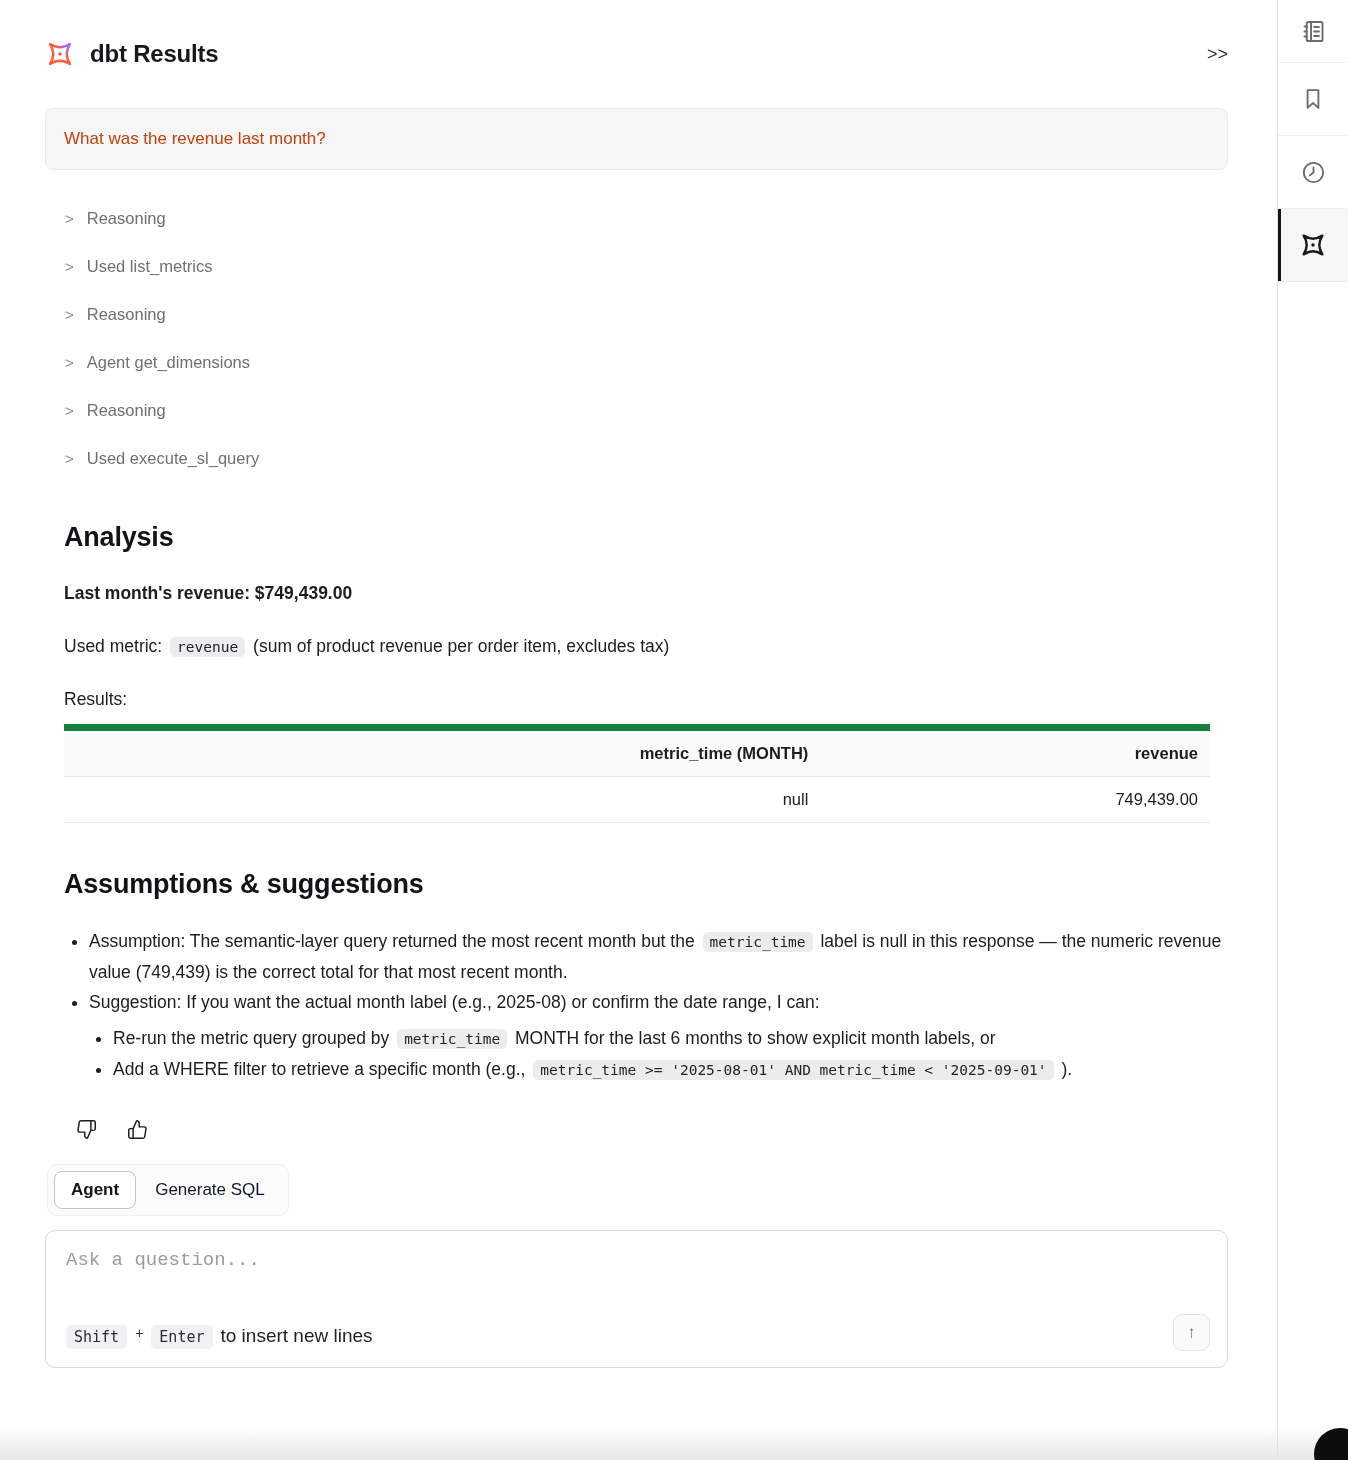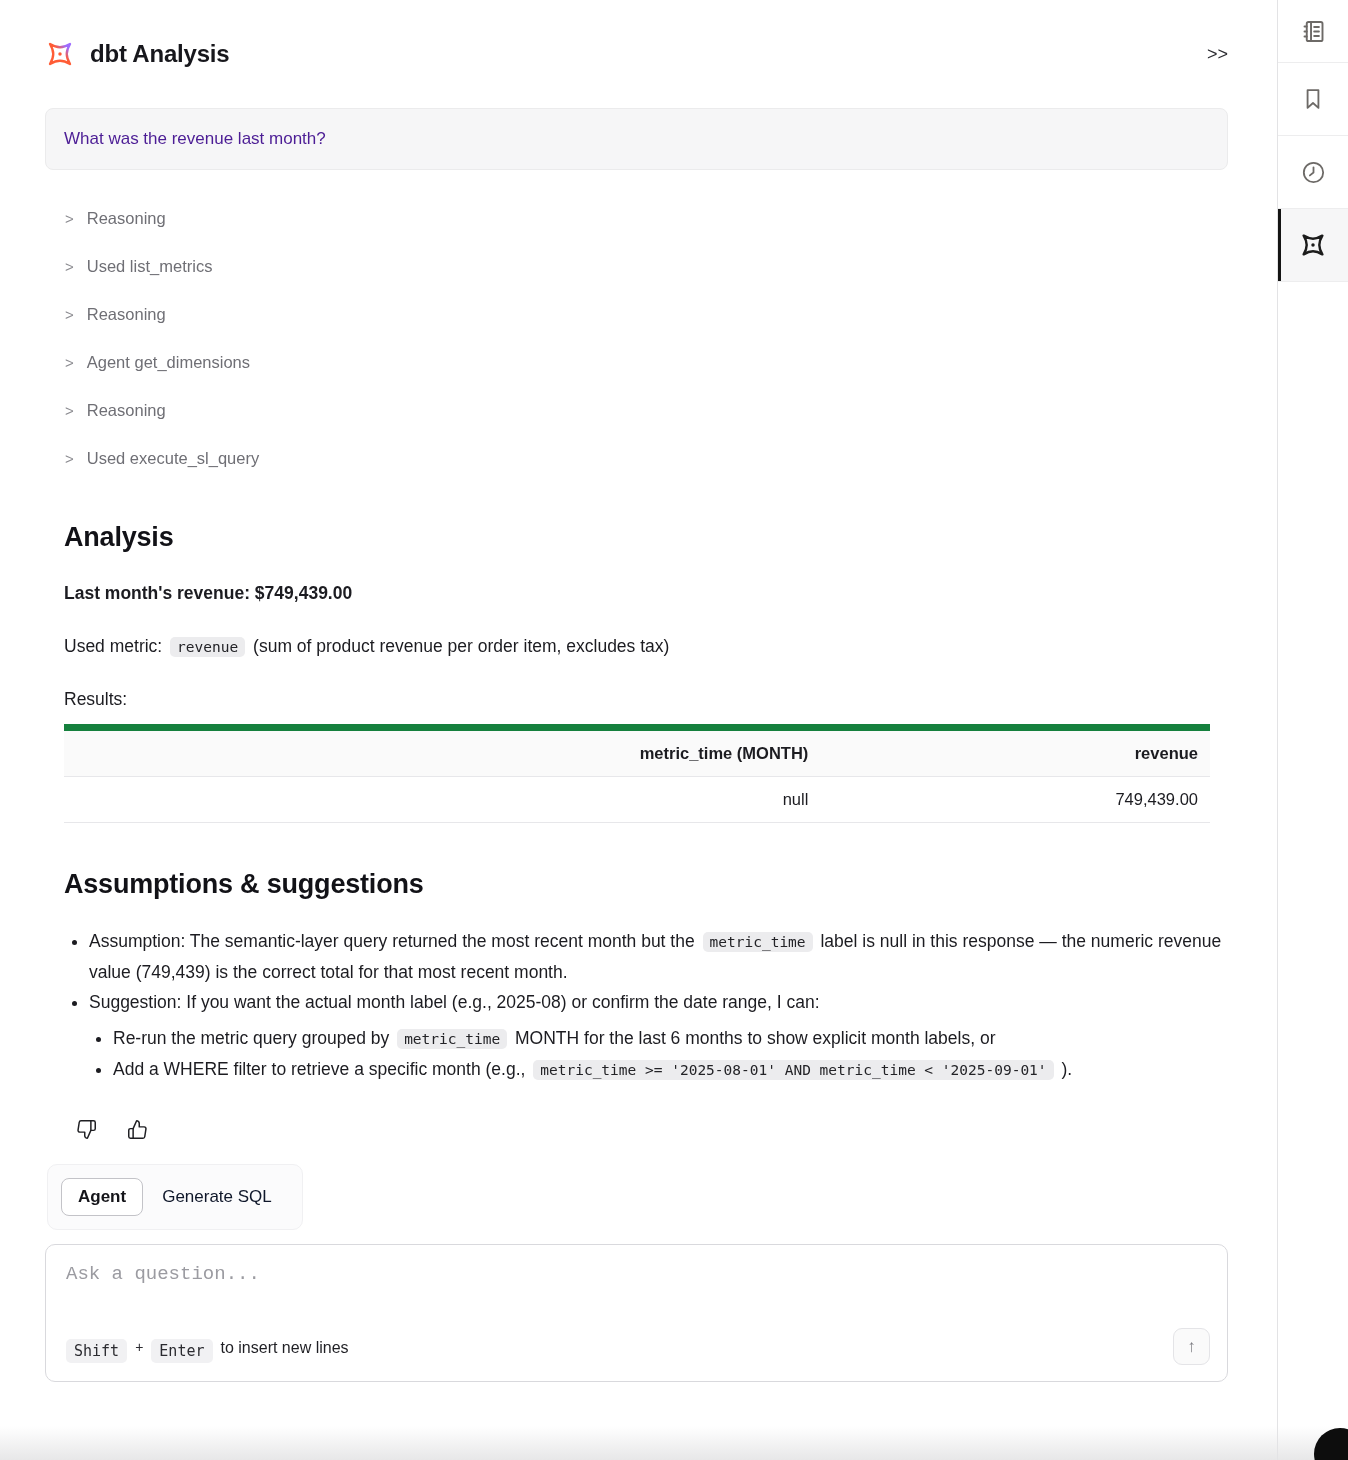--- a/index.html
+++ b/index.html
@@ -44,21 +44,21 @@
   .question-box {
     margin-top: 36px;
     height: 62px;
     background: #f6f6f7;
     border: 1px solid #ebebec;
     border-radius: 8px;
     display: flex;
     align-items: center;
     padding: 0 18px;
     font-size: 17px;
-    color: #4c1d95;
+    color: #c2410c;
   }
   .steps { margin: 24px 0 0 20px; }
   .step-row {
     height: 48px;
     display: flex;
     align-items: center;
     gap: 13px;
     cursor: pointer;
   }
   .step-chevron { color: #8b8b90; font-size: 15px; line-height: 1; }
@@ -105,21 +105,21 @@
     background: none; border: none; padding: 0; cursor: pointer;
     color: #1f1f23; display: flex; align-items: center;
   }
   .mode-tabs {
     margin: 24px 0 0 2px;
     display: inline-flex;
     align-items: center;
     background: #fbfbfc;
     border: 1px solid #f0f0f2;
     border-radius: 10px;
-    padding: 13px;
+    padding: 6px;
     gap: 2px;
   }
   .tab {
     border: none; background: none; cursor: pointer;
     font-family: "Liberation Sans", sans-serif;
     font-size: 17px; border-radius: 8px; padding: 9px 17px;
   }
   .tab.active {
     background: #ffffff;
     border: 1px solid #c3c3c8;
@@ -149,21 +149,21 @@
     position: absolute; left: 20px; bottom: 18px;
     display: flex; align-items: flex-start; gap: 8px;
     font-size: 15px; color: #2b2b30;
   }
   .key-chip {
     font-family: "DejaVu Sans Mono", monospace;
     font-size: 15px; background: #f1f1f3; color: #2b2b30;
     border-radius: 5px; padding: 3px 8px;
   }
   .hint-plus { font-size: 14px; color: #2b2b30; }
-  .hint-text { font-size: 16px; color: #1f1f24; }
+  .hint-text { font-size: 19px; color: #1f1f24; }
   .send-btn {
     position: absolute; right: 17px; bottom: 16px;
     width: 37px; height: 37px;
     border-radius: 9px;
     background: #fafafa;
     border: 1px solid #e4e4e7;
     color: #7c7c82;
     font-size: 17px;
     display: flex; align-items: center; justify-content: center;
     cursor: pointer;
@@ -212,21 +212,21 @@
           <linearGradient id="dbtg" x1="0" y1="1" x2="1" y2="0">
             <stop offset="0" stop-color="#FF5C35"></stop>
             <stop offset="0.55" stop-color="#FF5C35"></stop>
             <stop offset="0.85" stop-color="#9D6CFF"></stop>
           </linearGradient>
         </defs>
         <path d="M4 4 C7.2 5.9 9.3 6.6 12 6.6 C14.7 6.6 16.8 5.9 20 4 C18.1 7.2 17.4 9.3 17.4 12 C17.4 14.7 18.1 16.8 20 20 C16.8 18.1 14.7 17.4 12 17.4 C9.3 17.4 7.2 18.1 4 20 C5.9 16.8 6.6 14.7 6.6 12 C6.6 9.3 5.9 7.2 4 4 Z" stroke="url(#dbtg)" stroke-width="1.9" stroke-linejoin="round" stroke-linecap="round"></path>
         <circle cx="12" cy="12" r="1.4" fill="#FF5C35"></circle>
       </svg>
     </span>
-    <span class="title">dbt Analysis</span>
+    <span class="title">dbt Results</span>
     <button class="collapse-btn">&gt;&gt;</button>
   </div>
 
   <div class="question-box">
     <span>What was the revenue last month?</span>
   </div>
 
   <div class="steps">
     <div class="step-row">
       <span class="step-chevron">&gt;</span>

